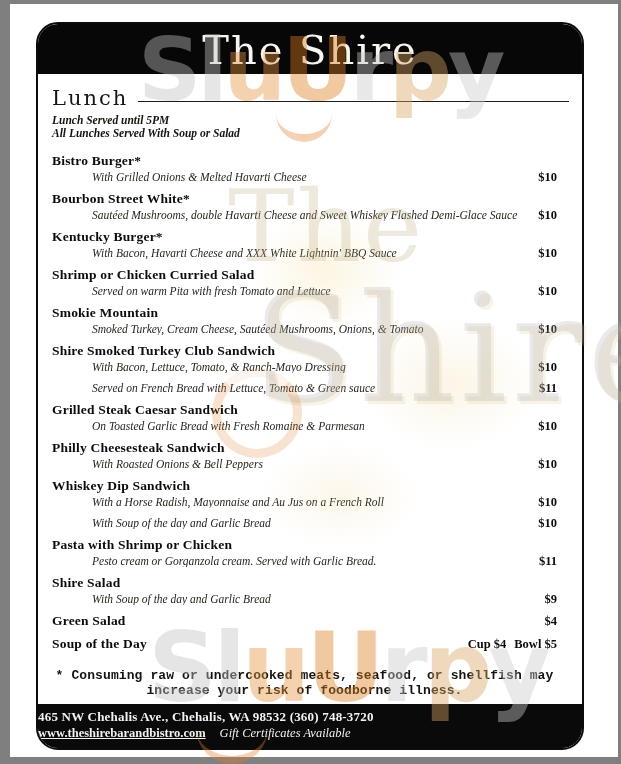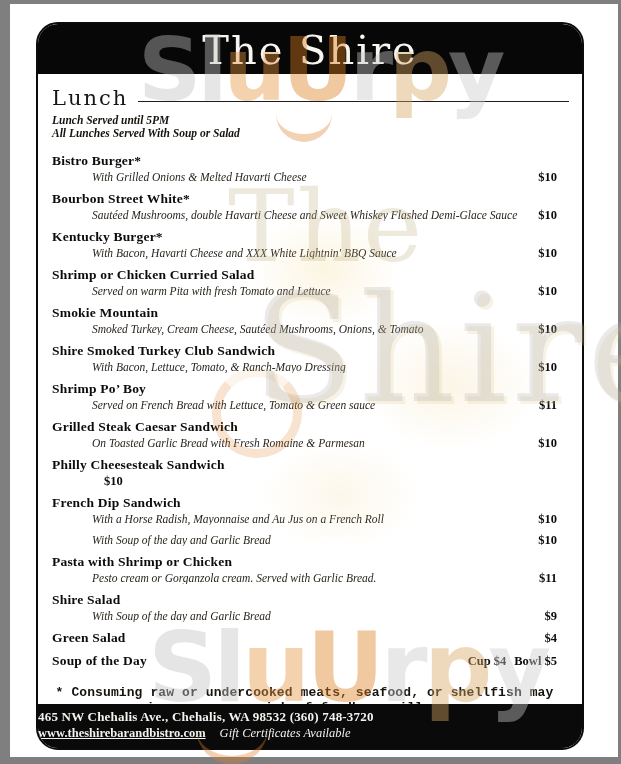--- a/index.html
+++ b/index.html
@@ -181,48 +181,46 @@
           <div class="item">
             <div class="irow r1">
               <span class="iname">Shire Smoked Turkey Club Sandwich</span>
             </div>
             <div class="irow r2">
               <span class="idesc">With Bacon, Lettuce, Tomato, &amp; Ranch-Mayo Dressing</span>
               <span class="iprice">$10</span>
             </div>
           </div>
           <div class="item">
-            <div class="irow r1">
-              <span class="iname">Shrimp Po’ Boy</span>
-            </div>
             <div class="irow r2">
               <span class="idesc">Served on French Bread with Lettuce, Tomato &amp; Green sauce</span>
               <span class="iprice">$11</span>
             </div>
           </div>
           <div class="item">
             <div class="irow r1">
               <span class="iname">Grilled Steak Caesar Sandwich</span>
             </div>
             <div class="irow r2">
               <span class="idesc">On Toasted Garlic Bread with Fresh Romaine &amp; Parmesan</span>
               <span class="iprice">$10</span>
             </div>
           </div>
           <div class="item">
             <div class="irow r1">
               <span class="iname">Philly Cheesesteak Sandwich</span>
             </div>
             <div class="irow r2">
-              <span class="iprice">$10</span>
-            </div>
-          </div>
-          <div class="item">
-            <div class="irow r1">
-              <span class="iname">French Dip Sandwich</span>
+              <span class="idesc">With Roasted Onions &amp; Bell Peppers</span>
+              <span class="iprice">$10</span>
+            </div>
+          </div>
+          <div class="item">
+            <div class="irow r1">
+              <span class="iname">Whiskey Dip Sandwich</span>
             </div>
             <div class="irow r2">
               <span class="idesc">With a Horse Radish, Mayonnaise and Au Jus on a French Roll</span>
               <span class="iprice">$10</span>
             </div>
           </div>
           <div class="item">
             <div class="irow r2">
               <span class="idesc">With Soup of the day and Garlic Bread</span>
               <span class="iprice">$10</span>

